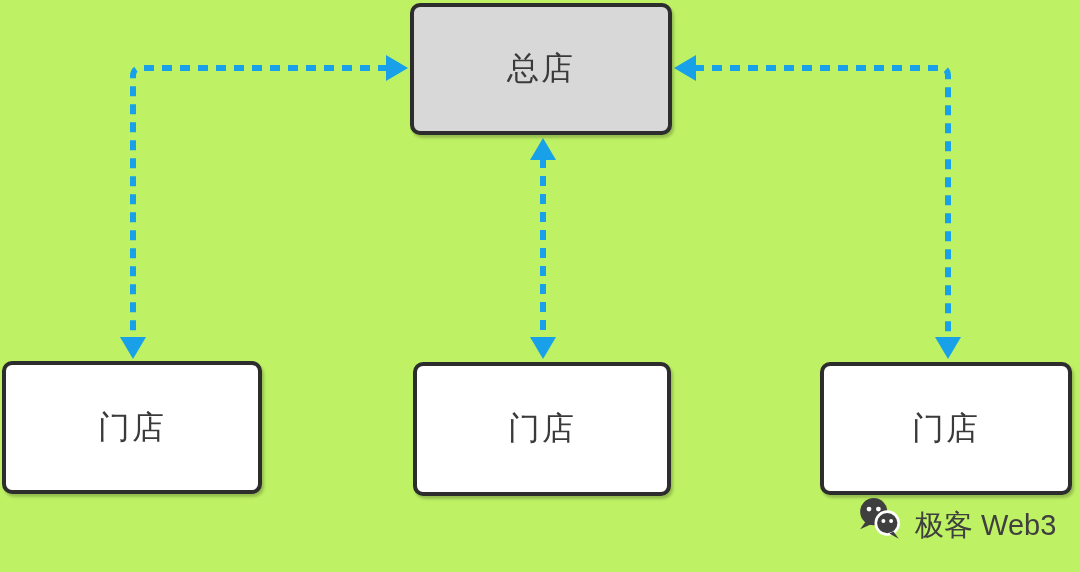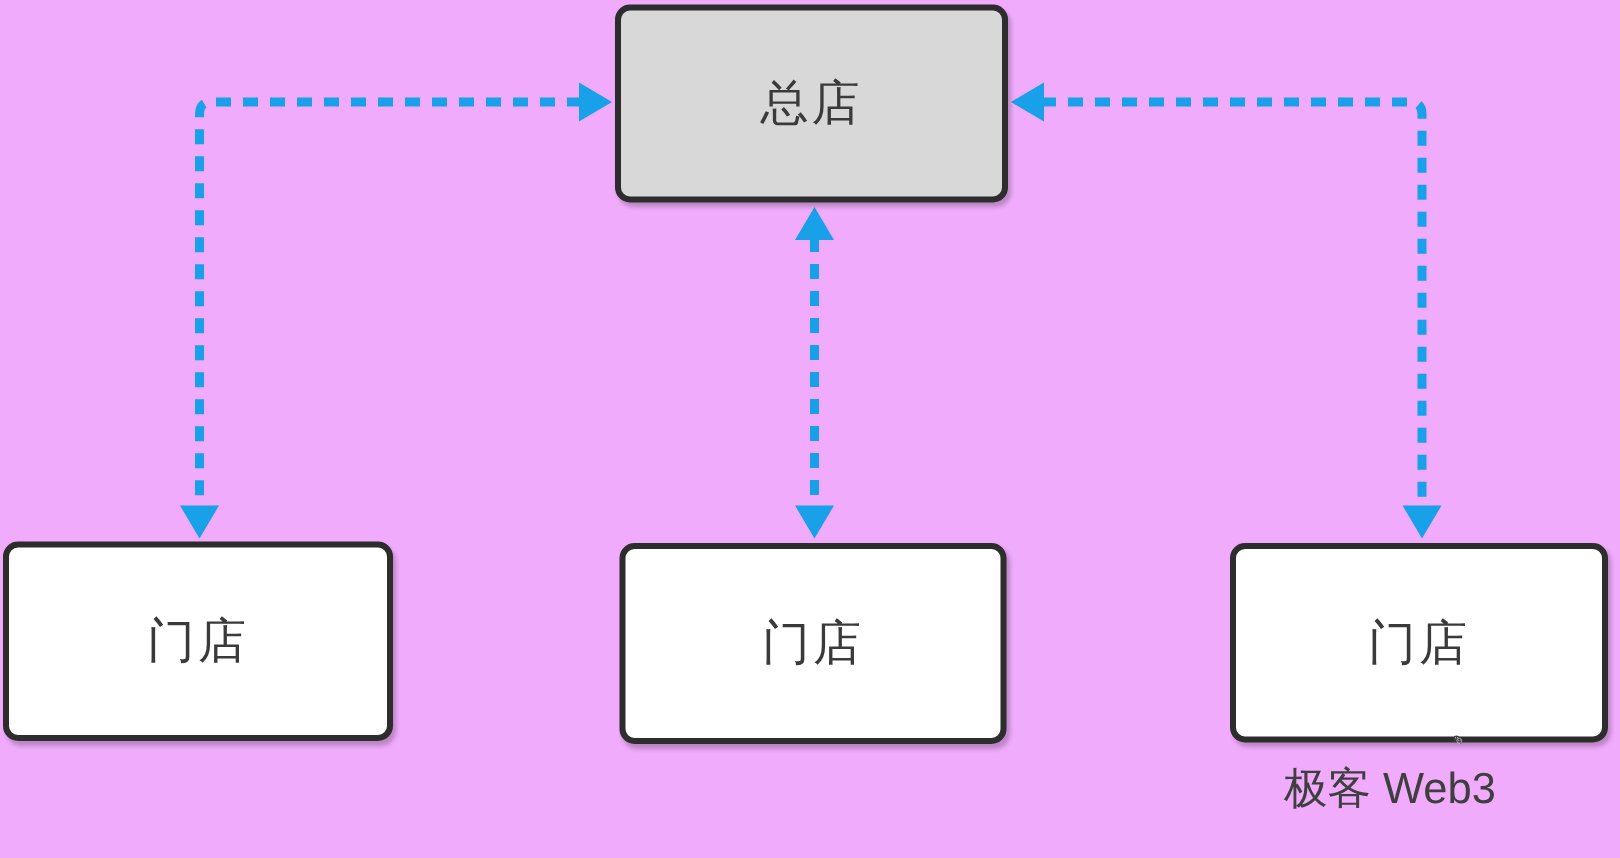--- a/index.html
+++ b/index.html
@@ -1,19 +1,19 @@
 <!DOCTYPE html>
 <html><head>
 <meta charset="utf-8">
 <style>
   html,body{margin:0;padding:0;background:#ffffff;}
   .canvas{
     position:relative;
     width:1080px;height:572px;
-    background:#f0abfc;
+    background:#bef264;
     font-family:"Liberation Sans","DejaVu Sans",sans-serif;
     overflow:hidden;
   }
   .edges{position:absolute;left:0;top:0;width:1080px;height:572px;}
   .node{
     position:absolute;
     box-sizing:border-box;
     border:4px solid #2d2d2d;
     border-radius:10px;
     display:flex;align-items:center;justify-content:center;
@@ -25,21 +25,20 @@
   .node-hq{left:410px;top:3px;width:262px;height:132px;background:#d8d8d8;}
   .node-store-left{left:2px;top:361px;width:260px;height:133px;background:#ffffff;}
   .node-store-middle{left:413px;top:362px;width:258px;height:134px;background:#ffffff;}
   .node-store-right{left:820px;top:362px;width:252px;height:133px;background:#ffffff;}
   .watermark{
     position:absolute;
     left:856px;top:490px;
     height:56px;
     display:flex;align-items:flex-end;gap:9px;
     color:#3f3f3f;
-    flex-direction:column;
   }
   .watermark-text{
     font-size:29px;
     white-space:nowrap;
   }
   .wechat-svg{display:block;}
 </style>
 </head>
 <body>
 

